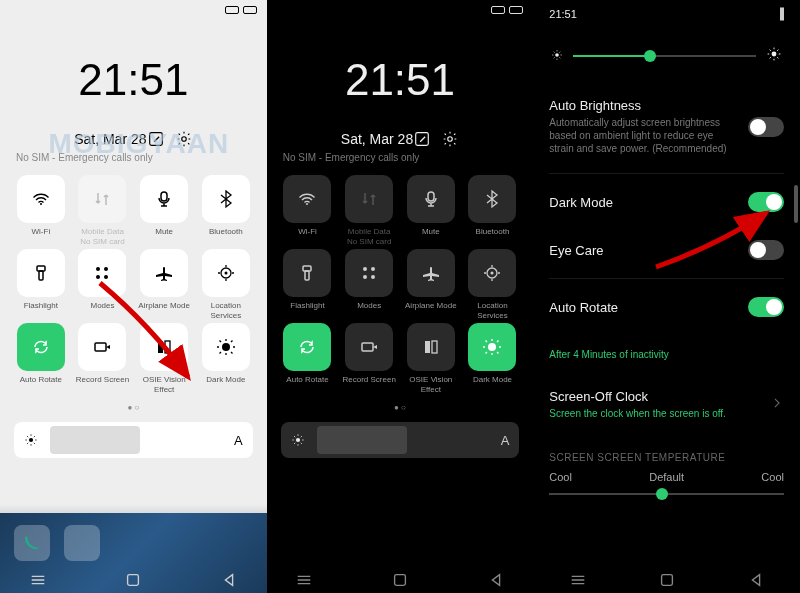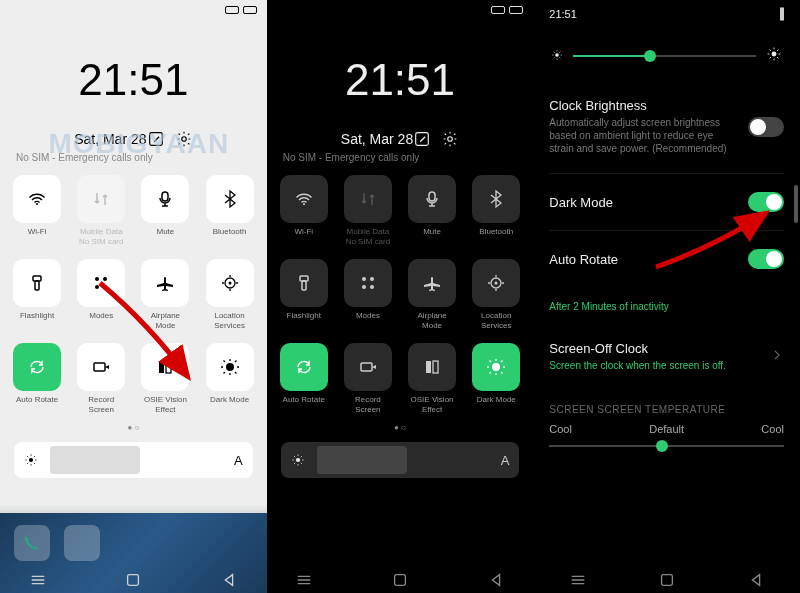--- a/index.html
+++ b/index.html
@@ -10,21 +10,21 @@
     .p1 { background: linear-gradient(to bottom, #eee 0%, #eee 85%, #234 100%); }
     .status { display: flex; justify-content: flex-end; align-items: center; padding: 6px 10px; gap: 4px; font-size: 10px; }
     .status-icon { width: 14px; height: 8px; border: 1px solid currentColor; border-radius: 2px; }
     .clock { font-size: 44px; font-weight: 300; text-align: center; margin: 35px 0 25px; }
     .watermark { position: absolute; top: 128px; left: 11px; right: 0; font-size: 28px; color: #b0c8dc; font-weight: bold; letter-spacing: 1px; opacity: 0.6; text-align: center; }
     .date-row { display: flex; align-items: center; justify-content: center; padding: 0 14px; margin-bottom: 4px; }
     .date { font-size: 14px; font-weight: 500; }
     .date-icons { display: flex; gap: 10px; }
     .icon-sm { width: 18px; height: 18px; }
     .sub { font-size: 10px; color: #888; padding: 0 16px; margin-bottom: 12px; }
-    .tiles { display: grid; grid-template-columns: repeat(4, 1fr); gap: 14px; padding: 0 12px; }
+    .tiles { display: grid; grid-template-columns: repeat(4, 1fr); gap: 4px; padding: 0 12px; }
     .tile { display: flex; flex-direction: column; align-items: center; gap: 4px; }
     .tile-btn { width: 48px; height: 48px; border-radius: 10px; display: flex; align-items: center; justify-content: center; }
     .p1 .tile-btn { background: #fff; }
     .p1 .tile-btn.active { background: #2ecc71; color: #fff; }
     .p1 .tile.disabled .tile-btn { background: #f4f4f4; color: #bbb; }
     .tile-label { font-size: 8px; text-align: center; color: #555; line-height: 1.2; height: 18px; }
     .tile.disabled .tile-label { color: #bbb; }
     .tile svg { width: 20px; height: 20px; }
     .dots { text-align: center; margin: 10px 0; font-size: 8px; color: #888; }
     .bright-bar { display: flex; align-items: center; margin: 0 14px; background: #fff; border-radius: 8px; height: 36px; padding: 0 10px; position: relative; }
@@ -458,38 +458,42 @@
     <div class="track">
         <div class="track-fill"></div>
         <div class="thumb"></div>
       </div>
     <span class="sun-lg"><svg viewBox="0 0 20 20">
           <use href="#i-sun"></use>
         </svg></span>
   </div>
   <div class="row">
     <div class="row-text">
-      <div class="row-title">Clock Brightness</div>
+      <div class="row-title">Auto Brightness</div>
       <div class="row-sub">Automatically adjust screen brightness based on ambient light to reduce eye strain and save power. (Recommended)</div>
     </div>
     <div class="toggle off"></div>
   </div>
   <div class="hr"></div>
   <div class="row">
     <div class="row-title">Dark Mode</div>
     <div class="toggle on"></div>
   </div>
+  <div class="row">
+    <div class="row-title">Eye Care</div>
+    <div class="toggle off"></div>
+  </div>
   <div class="hr"></div>
   <div class="row">
     <div class="row-title">Auto Rotate</div>
     <div class="toggle on"></div>
   </div>
   <div class="row">
     <div class="row-text">
-      <div class="row-sub green">After 2 Minutes of inactivity</div>
+      <div class="row-sub green">After 4 Minutes of inactivity</div>
     </div>
   </div>
   <div class="row">
     <div class="row-text">
       <div class="row-title">Screen-Off Clock</div>
       <div class="row-sub green">Screen the clock when the screen is off.</div>
     </div>
     <span class="chev"><svg viewBox="0 0 20 20" width="14" height="14">
           <use href="#i-chev"></use>
         </svg></span>

